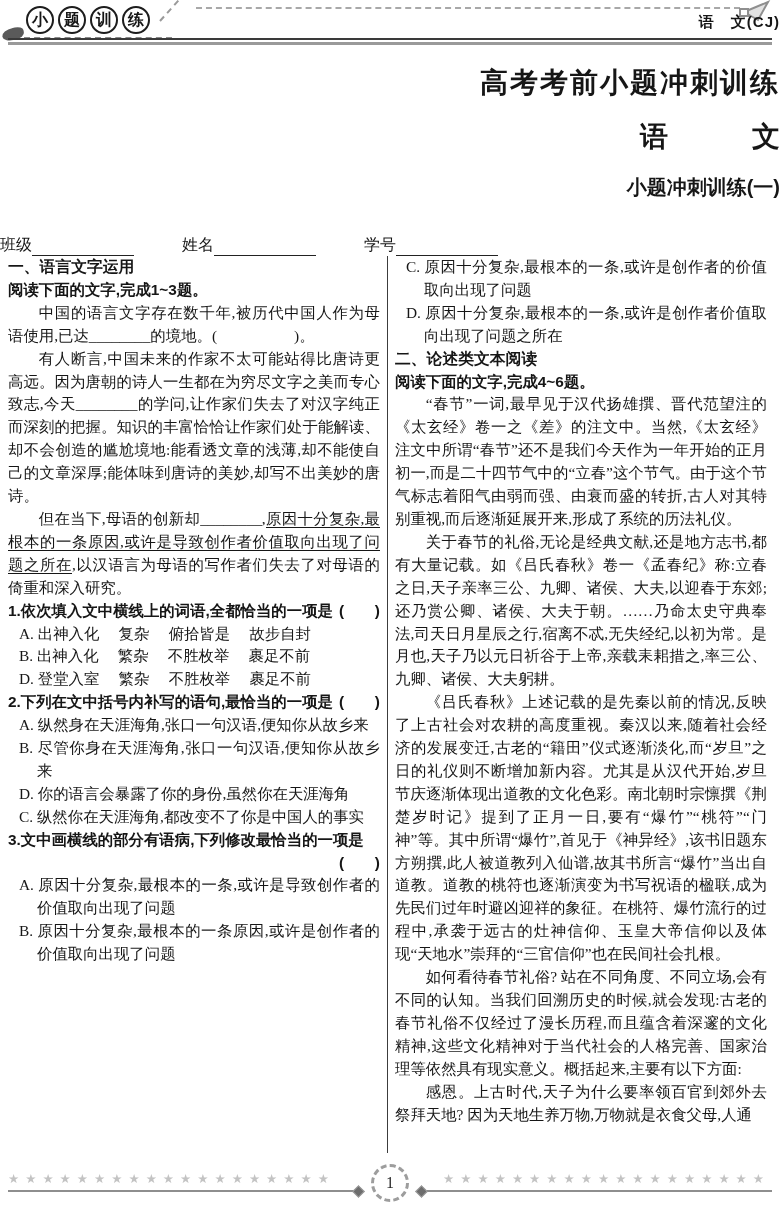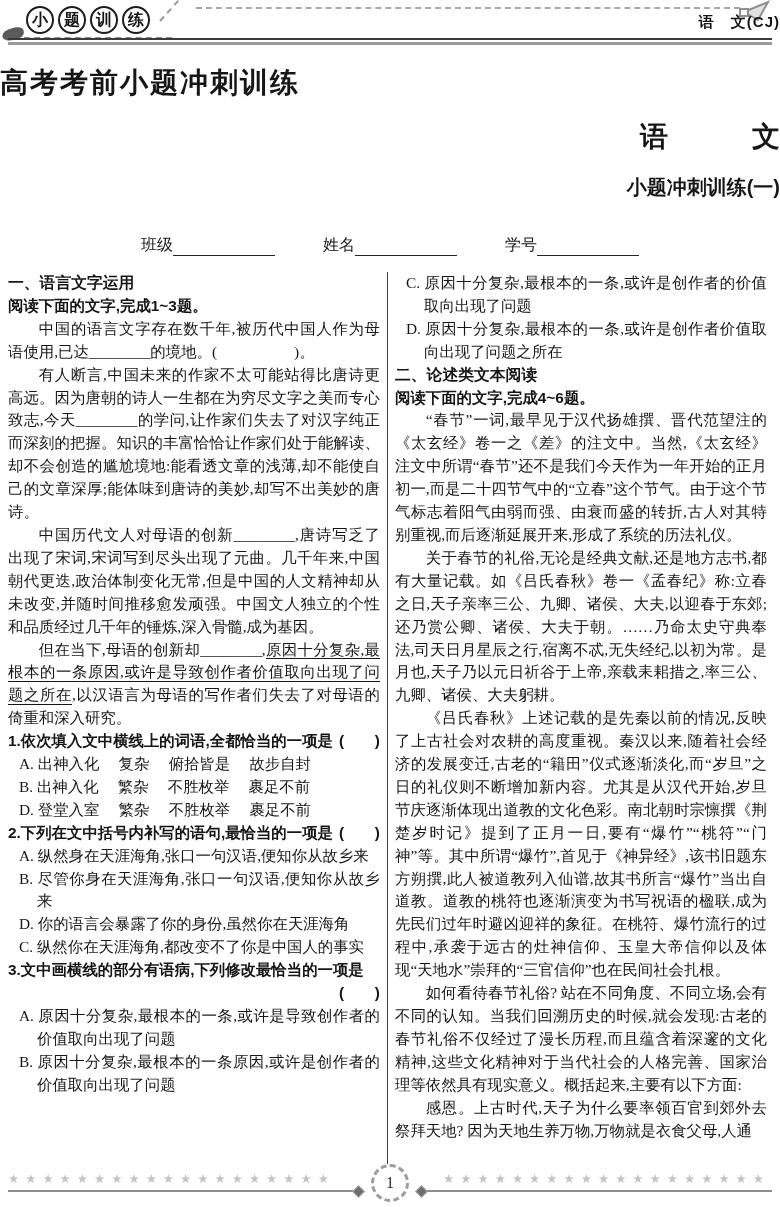--- a/index.html
+++ b/index.html
@@ -31,32 +31,32 @@
   .plane { position:absolute; right:8px; top:0px; }
   .hdr-subject {
     position:absolute; left:0; right:0; top:13px; text-align:right;
     font-family:"Liberation Sans","DejaVu Sans",sans-serif; font-weight:bold; font-size:15px;
     letter-spacing:1px;
   }
   .rule-thin  { position:absolute; left:8px; right:8px; top:38px; height:2px; background:#3a3a3a; }
   .rule-thick { position:absolute; left:8px; right:8px; top:42px; height:3px; background:#9a9a9a; }
 
   
-  .title-main { margin-top:18px; text-align:left; font-weight:bold; font-size:28px; letter-spacing:2px; }
+  .title-main { margin-top:18px; text-align:right; font-weight:bold; font-size:28px; letter-spacing:2px; }
   .title-subject { margin-top:16px; text-align:right; font-weight:bold; font-size:28px; }
   .title-sub { margin-top:18px; text-align:right;
     font-family:"Liberation Sans","DejaVu Sans",sans-serif; font-weight:bold; font-size:20px; }
 
   
-  .fields { margin-top:34px; display:flex; justify-content:center; gap:48px; font-size:16px; }
+  .fields { margin-top:34px; display:flex; justify-content:flex-start; gap:48px; font-size:16px; }
   .field { display:flex; align-items:flex-end; }
   .field-line { display:inline-block; width:102px; border-bottom:1.5px solid #222; height:16px; }
 
   
-  .columns { display:flex; margin-top:16px; padding:0 8px; height:897px; overflow:hidden; }
+  .columns { display:flex; margin-top:0; padding:0 8px; height:897px; overflow:hidden; }
   .col { width:372px; font-size:15.4px; line-height:22.9px; text-align:justify; }
   .col-divider { width:1px; background:#3c3c3c; margin:0 7px; }
 
   .sec-title { font-family:"Liberation Sans","DejaVu Sans",sans-serif; font-weight:bold; font-size:15.8px; }
   .intro     { font-family:"Liberation Sans","DejaVu Sans",sans-serif; font-weight:bold; font-size:15.4px; }
   .para { text-indent:2em; }
   .u-seg { border-bottom:1.2px solid #161616; padding-bottom:0.5px; }
 
   .qline { display:flex; font-family:"Liberation Sans","DejaVu Sans",sans-serif; font-weight:bold; }
   .qtext { flex:1; }
@@ -134,21 +134,20 @@
     </span>
   </div>
 
   <div class="columns">
 
     <div class="col">
       <div class="sec-title">一、语言文字运用</div>
       <div class="intro">阅读下面的文字,完成1~3题。</div>
       <div class="para">中国的语言文字存在数千年,被历代中国人作为母语使用,已达________的境地。(　　　　　)。</div>
       <div class="para">有人断言,中国未来的作家不太可能站得比唐诗更高远。因为唐朝的诗人一生都在为穷尽文字之美而专心致志,今天________的学问,让作家们失去了对汉字纯正而深刻的把握。知识的丰富恰恰让作家们处于能解读、却不会创造的尴尬境地:能看透文章的浅薄,却不能使自己的文章深厚;能体味到唐诗的美妙,却写不出美妙的唐诗。</div>
-      <div class="para">中国历代文人对母语的创新________,唐诗写乏了出现了宋词,宋词写到尽头出现了元曲。几千年来,中国朝代更迭,政治体制变化无常,但是中国的人文精神却从未改变,并随时间推移愈发顽强。中国文人独立的个性和品质经过几千年的锤炼,深入骨髓,成为基因。</div>
       <div class="para"><span>但在当下,母语的创新却________,</span><span class="u-seg">原因十分复杂,最根本的一条原因,或许是导致创作者价值取向出现了问题之所在</span><span>,以汉语言为母语的写作者们失去了对母语的倚重和深入研究。</span></div>
 
       <div class="qline">
         <span class="qtext">1.依次填入文中横线上的词语,全都恰当的一项是</span>
         <span class="qparen">(　　)</span>
       </div>
       <div class="option">A. 出神入化　 复杂　 俯拾皆是　 故步自封</div>
       <div class="option">B. 出神入化　 繁杂　 不胜枚举　 裹足不前</div>
       <div class="option">D. 登堂入室　 繁杂　 不胜枚举　 裹足不前</div>
 

